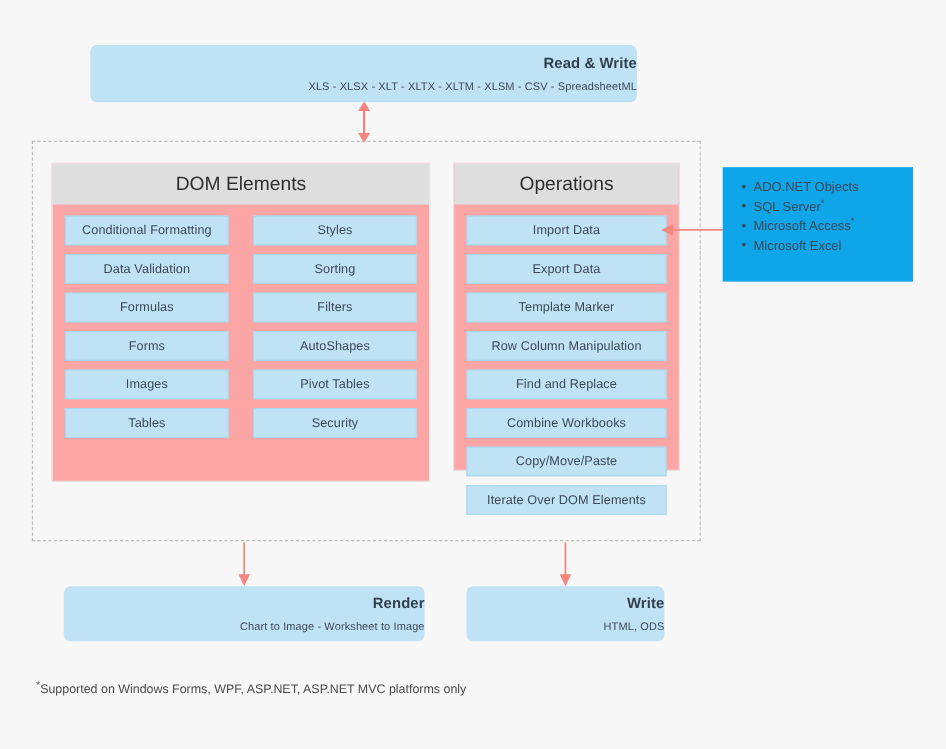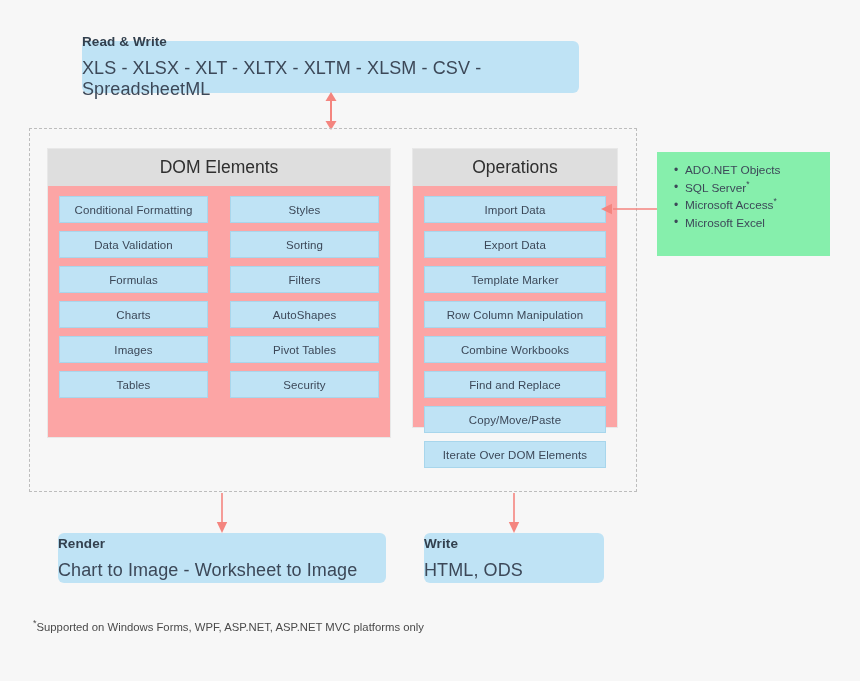--- a/index.html
+++ b/index.html
@@ -21,31 +21,31 @@
   }
 
   
   .blue-box {
     position: absolute;
     background: #bfe3f5;
     border-radius: 6px;
     box-sizing: border-box;
     display: flex;
     flex-direction: column;
-    align-items: flex-start;
+    align-items: flex-end;
     justify-content: center;
   }
   .blue-box .bb-title {
     font-size: 13.5px;
     font-weight: bold;
     color: #32404e;
     letter-spacing: 0.1px;
   }
   .blue-box .bb-sub {
-    font-size: 18px;
+    font-size: 10px;
     font-weight: normal;
     color: #3c4858;
     margin-top: 9px;
     letter-spacing: 0.1px;
   }
 
   
   #dashed-container {
     position: absolute;
     left: 29px;
@@ -103,21 +103,21 @@
     white-space: nowrap;
   }
 
   
   #sources-box {
     position: absolute;
     left: 657px;
     top: 152px;
     width: 173px;
     height: 104px;
-    background: #86efac;
+    background: #0ea5e9;
     box-sizing: border-box;
     padding: 10px 0 0 14px;
   }
   #sources-box ul {
     margin: 0;
     padding: 0 0 0 14px;
     list-style: none;
   }
   #sources-box li {
     position: relative;
@@ -181,40 +181,40 @@
   <div class="panel" id="panel-dom-elements" style="left:47px; top:148px; width:344px; height:290px;">
     <div class="panel-header">DOM Elements</div>
     <div class="panel-body">
       <div class="grid-2">
         <div class="item">Conditional Formatting</div>
         <div class="item">Styles</div>
         <div class="item">Data Validation</div>
         <div class="item">Sorting</div>
         <div class="item">Formulas</div>
         <div class="item">Filters</div>
-        <div class="item">Charts</div>
+        <div class="item">Forms</div>
         <div class="item">AutoShapes</div>
         <div class="item">Images</div>
         <div class="item">Pivot Tables</div>
         <div class="item">Tables</div>
         <div class="item">Security</div>
       </div>
     </div>
   </div>
 
   <div class="panel" id="panel-operations" style="left:412px; top:148px; width:206px; height:280px;">
     <div class="panel-header">Operations</div>
     <div class="panel-body">
       <div class="grid-1">
         <div class="item">Import Data</div>
         <div class="item">Export Data</div>
         <div class="item">Template Marker</div>
         <div class="item">Row Column Manipulation</div>
+        <div class="item">Find and Replace</div>
         <div class="item">Combine Workbooks</div>
-        <div class="item">Find and Replace</div>
         <div class="item">Copy/Move/Paste</div>
         <div class="item">Iterate Over DOM Elements</div>
       </div>
     </div>
   </div>
 
   <svg class="arrow" style="left:601px; top:201px;" width="58" height="16" viewBox="0 0 58 16">
     <line x1="12" y1="8" x2="58" y2="8" stroke="#f4857f" stroke-width="1.6"></line>
     <polygon points="0,8 11,2.8 11,13.2" fill="#f4857f"></polygon>
   </svg>

